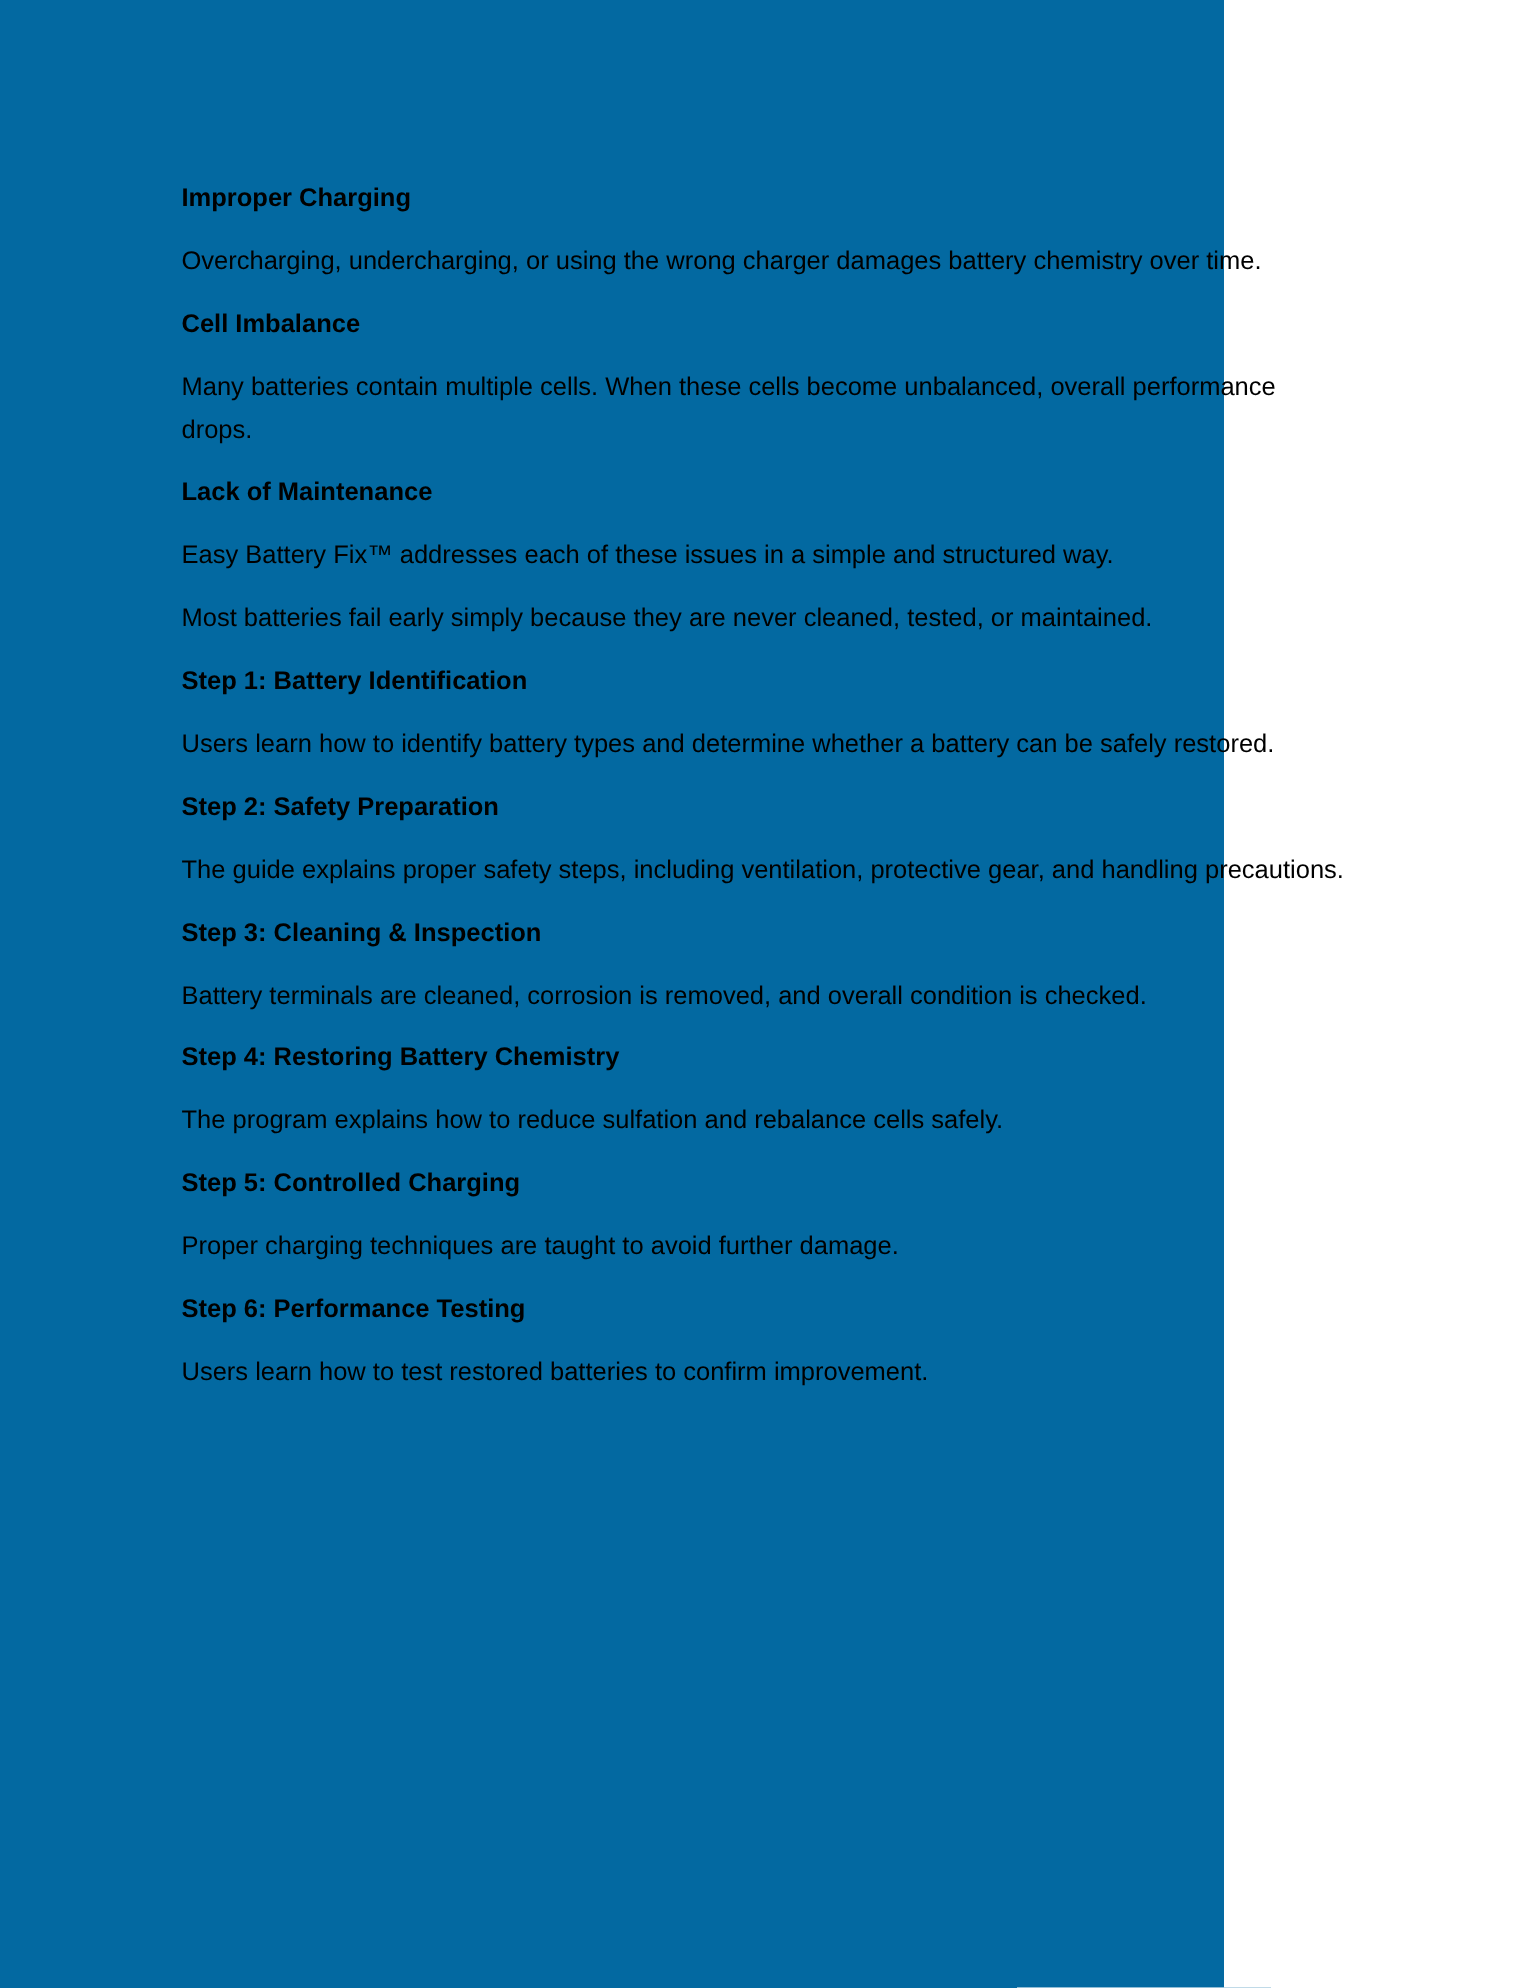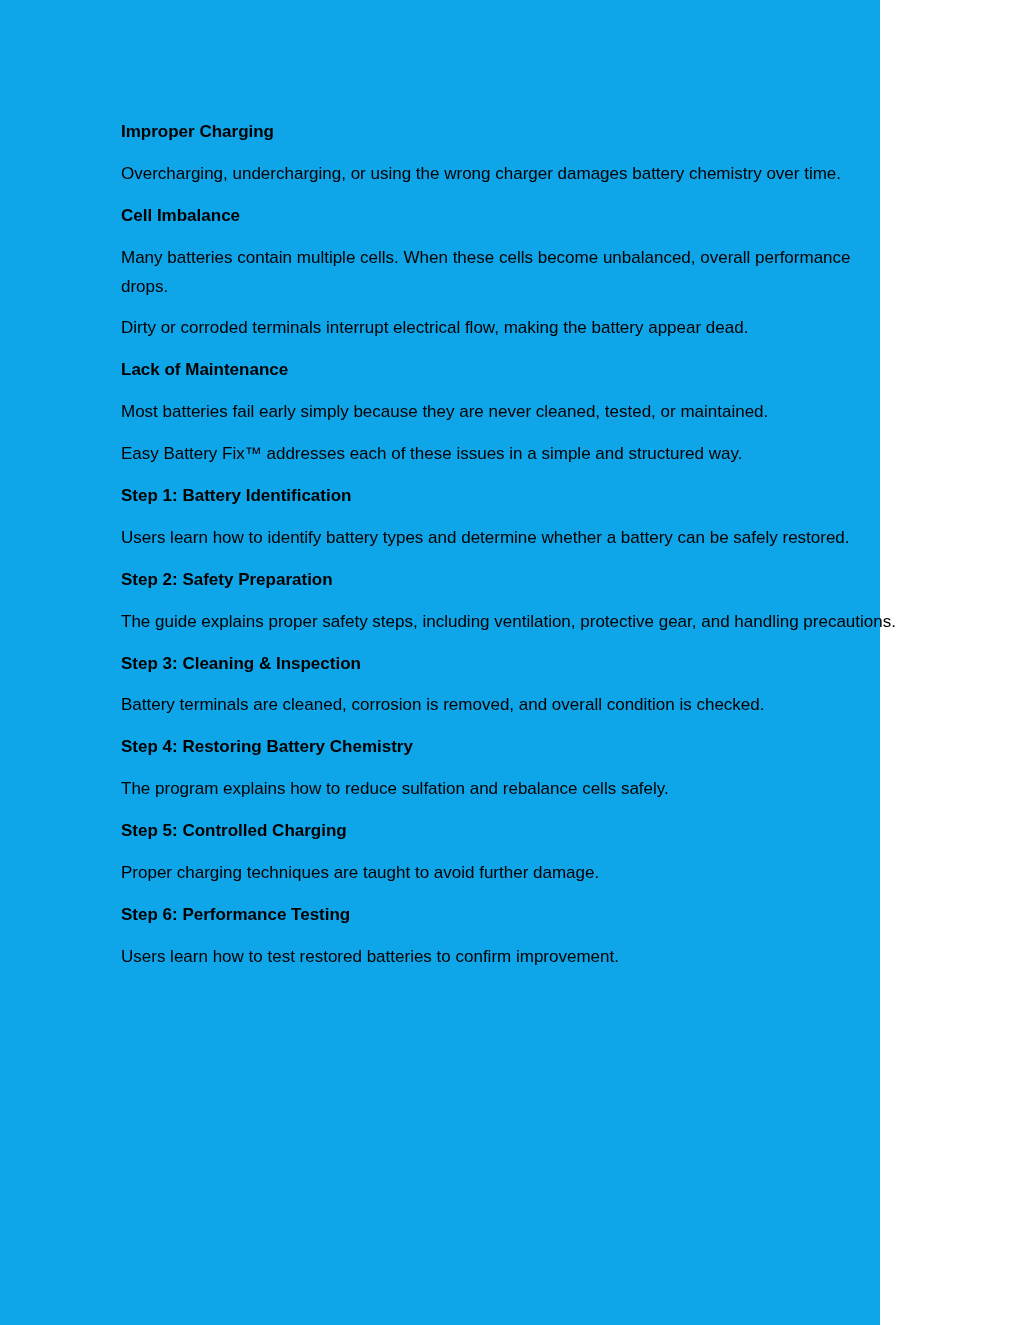--- a/index.html
+++ b/index.html
@@ -9,24 +9,24 @@
   }
   body {
     width: 1024px;
     height: 1325px;
     overflow: hidden;
     font-family: "Liberation Sans", "DejaVu Sans", sans-serif;
     color: #000000;
   }
   .doc-page {
     box-sizing: border-box;
-    width: 880px;
+    width: 816px;
     height: 1325px;
     padding: 118px 124px 0 121px;
-    background: #0ea5e9;
+    background: #0369a1;
   }
   .doc-content {
     width: 778px;
   }
   .doc-content p,
   .doc-content h3 {
     margin: 0 0 13px 0;
     font-size: 17px;
     line-height: 1.7;
     font-weight: normal;
@@ -48,26 +48,25 @@
 <div class="doc-page">
   <div class="doc-content">
 
     <section>
       <h3>Improper Charging</h3>
       <p>Overcharging, undercharging, or using the wrong charger damages battery chemistry over time.</p>
 
       <h3>Cell Imbalance</h3>
       <p>Many batteries contain multiple cells. When these cells become unbalanced, overall performance drops.</p>
 
-      <p>Dirty or corroded terminals interrupt electrical flow, making the battery appear dead.</p>
 
       <h3>Lack of Maintenance</h3>
+      <p>Easy Battery Fix™ addresses each of these issues in a simple and structured way.</p>
+
       <p>Most batteries fail early simply because they are never cleaned, tested, or maintained.</p>
-
-      <p>Easy Battery Fix™ addresses each of these issues in a simple and structured way.</p>
     </section>
 
     <section>
 
       <h3>Step 1: Battery Identification</h3>
       <p>Users learn how to identify battery types and determine whether a battery can be safely restored.</p>
 
       <h3>Step 2: Safety Preparation</h3>
       <p>The guide explains proper safety steps, including ventilation, protective gear, and handling precautions.</p>
 

